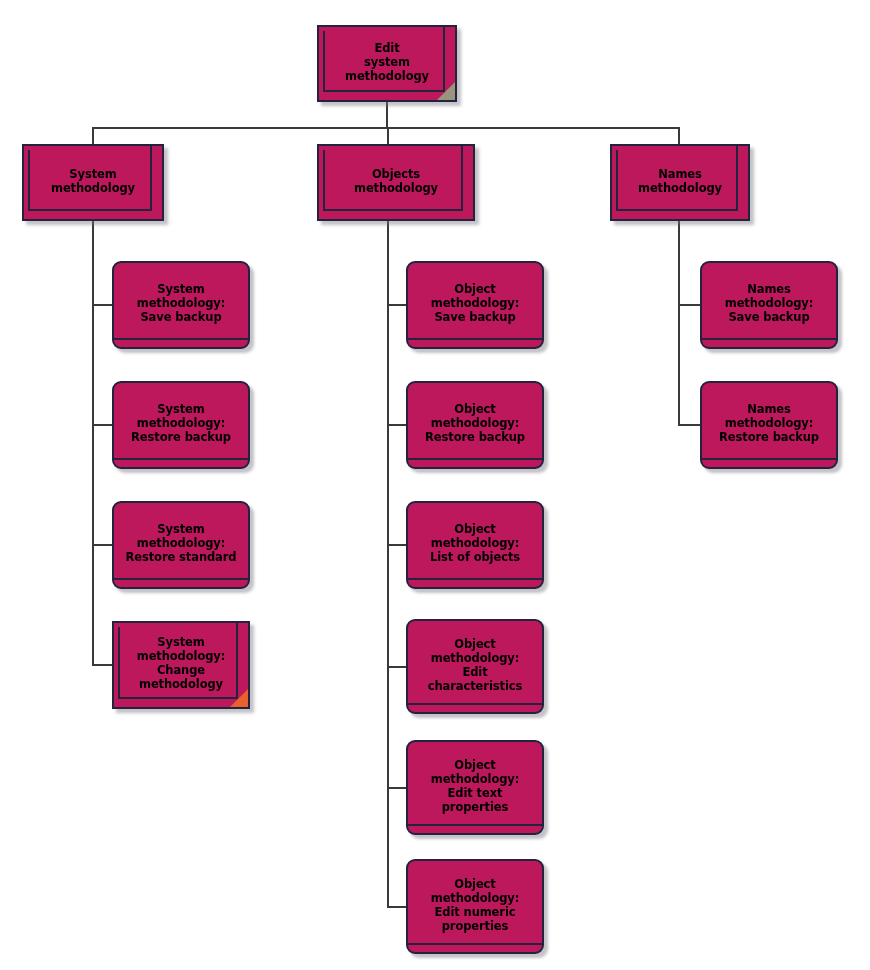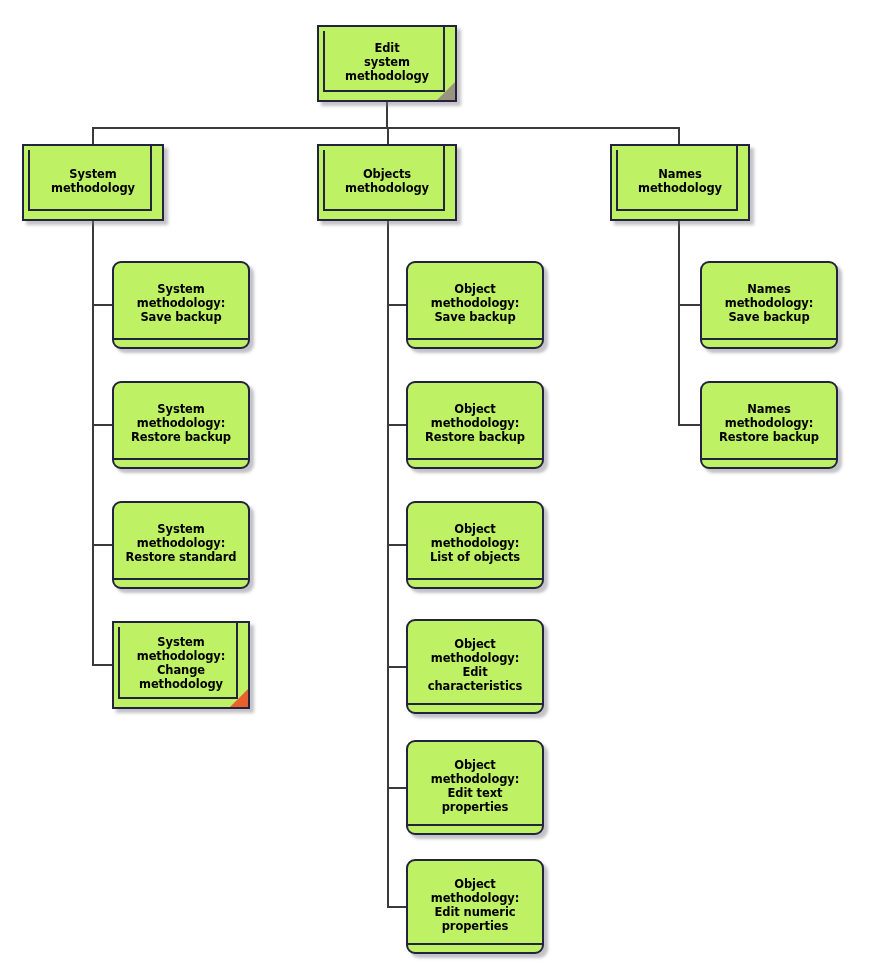--- a/index.html
+++ b/index.html
@@ -23,21 +23,21 @@
     position: absolute;
     background: #3a3a3a;
   }
   .conn.h { height: 2px; }
   .conn.v { width: 2px; }
 
   
   .node {
     position: absolute;
     box-sizing: border-box;
-    background: #bef264;
+    background: #be185d;
     border: 2px solid #23233f;
     color: #000000;
     font-weight: bold;
     font-size: 11.5px;
     line-height: 14px;
     text-align: center;
     letter-spacing: -0.1px;
     display: flex;
     align-items: center;
     justify-content: center;
@@ -159,21 +159,21 @@
     </div>
     <div class="node doc" style="left: 112px; top: 621px; width: 138px; height: 88px;">
       <div class="inner-border"></div>
       <div class="inner-border-top"></div>
       <div class="fold accent"></div>
       <div class="label">System
 methodology:
 Change
 methodology</div>
     </div>
-    <div class="node doc" style="left: 317px; top: 144px; width: 140px; height: 77px;">
+    <div class="node doc" style="left: 317px; top: 144px; width: 158px; height: 77px;">
       <div class="inner-border"></div>
       <div class="inner-border-top"></div>
       <div class="label">Objects
 methodology</div>
     </div>
     <div class="node rounded" style="left: 406px; top: 261px; width: 138px; height: 88px;">
       <div class="footer-line"></div>
       <div class="label">Object
 methodology:
 Save backup</div>

